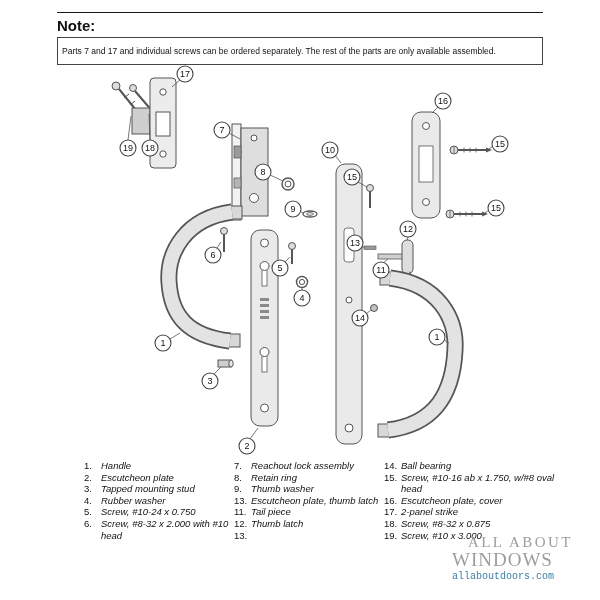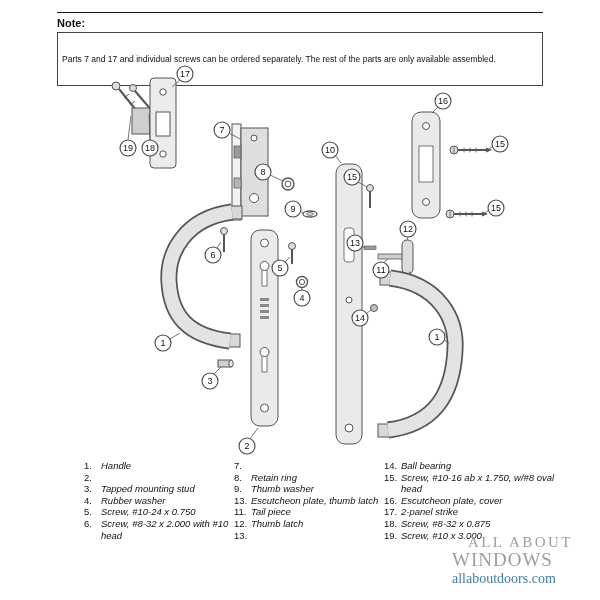--- a/index.html
+++ b/index.html
@@ -1,37 +1,37 @@
 <!DOCTYPE html>
 <html><head>
 <meta charset="utf-8">
 <style>
   html,body{margin:0;padding:0;width:600px;height:600px;overflow:hidden;background:#fff;}
   body{font-family:"Liberation Sans",sans-serif;color:#111;position:relative;}
   .header{position:absolute;top:8px;left:57px;width:486px;}
   .title{font-size:11px;font-weight:bold;letter-spacing:.2px;}
   .rule{border-top:1.5px solid #1a1a1a;margin-top:4px;}
-  .note-label{font-size:11px;font-weight:bold;margin-top:4px;}
-  .note-box{border:1px solid #444;margin-top:3px;padding:21px 4px;font-size:8.5px;white-space:nowrap;overflow:hidden;}
+  .note-label{font-size:15px;font-weight:bold;margin-top:4px;}
+  .note-box{border:1px solid #444;margin-top:3px;padding:8px 4px;font-size:8.5px;white-space:nowrap;overflow:hidden;}
   svg.diagram{position:absolute;top:0;left:0;}
   .co{fill:#fff;stroke:#444;stroke-width:1.1;}
   .co-num{font-family:"Liberation Sans",sans-serif;font-size:9px;fill:#111;}
   .leader{stroke:#555;stroke-width:0.8;}
   .parts{position:absolute;top:460px;left:84px;display:flex;font-size:9.5px;line-height:11.6px;}
   .col-1{width:150px;}
   .col-2{width:150px;}
   .col-3{width:178px;}
   .pi{display:flex;}
   .pi .n{flex:0 0 17px;}
   .pi .l{flex:1;font-style:italic;}
   .logo{position:absolute;left:452px;top:534px;color:#9d9d9d;font-family:"Liberation Serif",serif;}
   .logo .l-top{font-size:15px;letter-spacing:2.4px;text-transform:uppercase;margin-left:16px;}
   .logo .l-main,.logo .l-bottom{font-size:19px;letter-spacing:1px;text-transform:uppercase;line-height:17px;}
   .logo .l-amp{font-size:26px;line-height:17px;}
-  .logo .l-site{font-family:Liberation Serif, serif;font-size:14px;color:#3f7fa6;margin-top:3px;}
+  .logo .l-site{font-family:Liberation Mono, monospace;font-size:10px;color:#3f7fa6;margin-top:3px;}
 </style>
 </head>
 <body>
 
 <div class="header">
   <div class="rule"></div>
   <div class="note-label">Note:</div>
   <div class="note-box"><span>Parts 7 and 17 and individual screws can be ordered separately. The rest of the parts are only available assembled.</span></div>
 </div>
 
@@ -276,20 +276,21 @@
 </svg>
 
 <div class="parts">
   <div class="col-1">
     <div class="pi">
         <span class="n">1.</span>
         <span class="l">Handle</span>
       </div>
     <div class="pi">
         <span class="n">2.</span>
+        <span class="l">Escutcheon plate</span>
       </div>
     <div class="pi">
         <span class="n">3.</span>
         <span class="l">Tapped mounting stud</span>
       </div>
     <div class="pi">
         <span class="n">4.</span>
         <span class="l">Rubber washer</span>
       </div>
     <div class="pi">
@@ -297,20 +298,21 @@
         <span class="l">Screw, #10-24 x 0.750</span>
       </div>
     <div class="pi">
         <span class="n">6.</span>
         <span class="l">Screw, #8-32 x 2.000 with #10 head</span>
       </div>
   </div>
   <div class="col-2">
     <div class="pi">
         <span class="n">7.</span>
+        <span class="l">Reachout lock assembly</span>
       </div>
     <div class="pi">
         <span class="n">8.</span>
         <span class="l">Retain ring</span>
       </div>
     <div class="pi">
         <span class="n">9.</span>
         <span class="l">Thumb washer</span>
       </div>
     <div class="pi">

